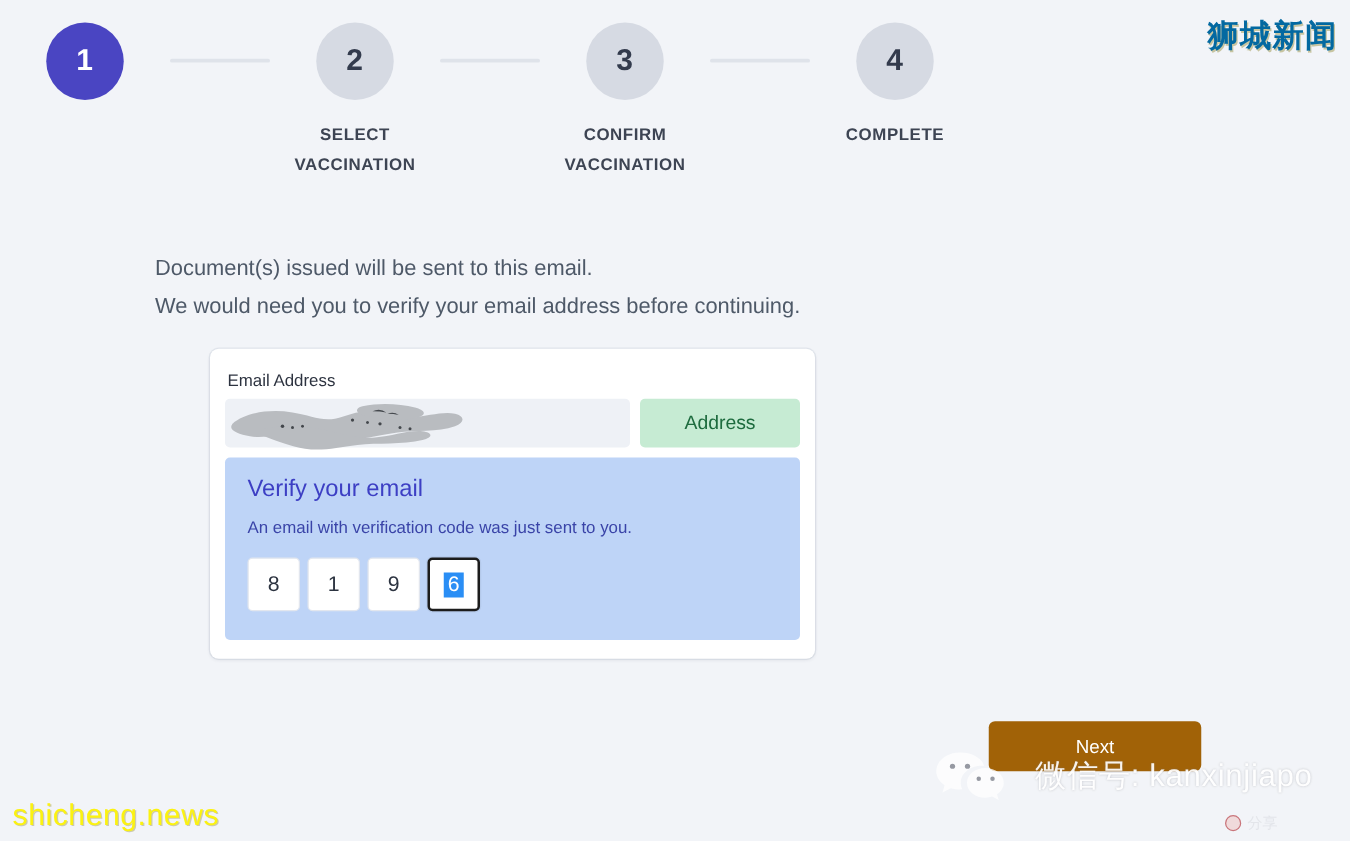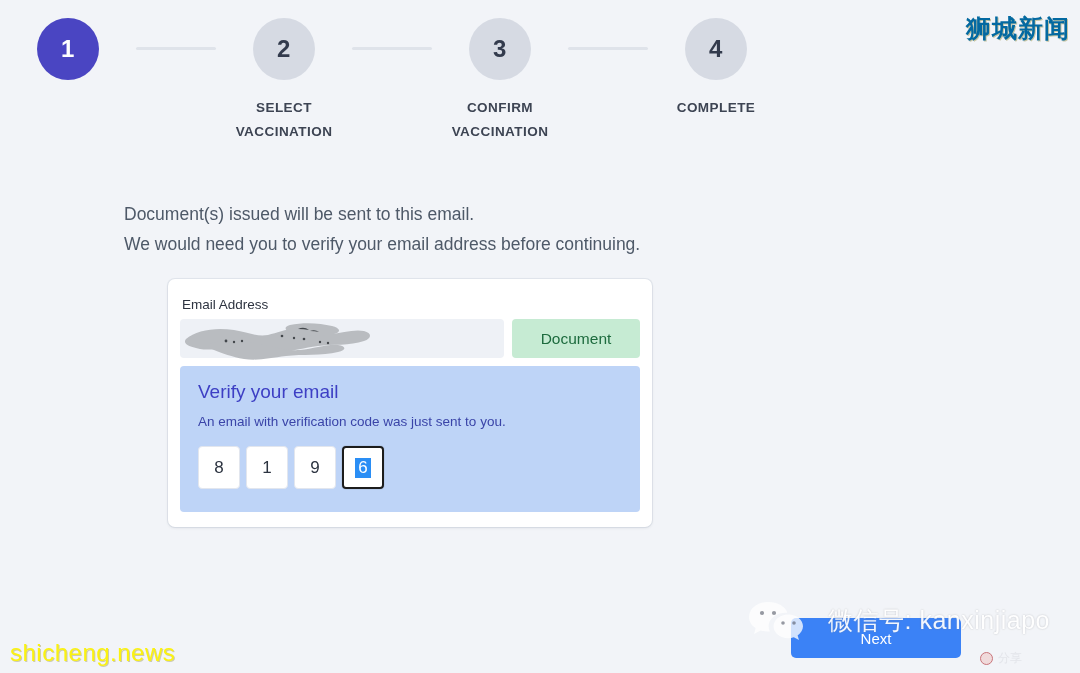--- a/index.html
+++ b/index.html
@@ -187,31 +187,30 @@
     padding: 0 3px;
   }
 
   
   .next-button {
     position: absolute;
     left: 791px;
     top: 577px;
     width: 170px;
     height: 40px;
-    background: #3b82f6;
+    background: #a16207;
     border-radius: 5px;
     border: none;
     color: #ffffff;
     font-size: 15px;
     font-family: "Liberation Sans", sans-serif;
     display: flex;
     align-items: center;
     justify-content: center;
     cursor: pointer;
-    margin-top: 41px;
   }
 
   
   .wm-topright {
     position: absolute;
     right: 10px;
     top: 12px;
     font-size: 25px;
     font-weight: bold;
     color: #0369a1;
@@ -335,21 +334,21 @@
           <circle cx="112" cy="21" r="1.2"></circle>
           <circle cx="122" cy="22" r="1.3"></circle>
           <circle cx="138" cy="25" r="1.2"></circle>
           <circle cx="146" cy="26" r="1.2"></circle>
           <path d="M116 12 q6 -3 11 1 q-5 -1 -11 -1 Z"></path>
           <path d="M128 14 q5 -2 9 1 q-4 -1 -9 -1 Z"></path>
         </g>
       </svg>
     </div>
     <div class="verified-badge">
-      <span>Document</span>
+      <span>Address</span>
     </div>
   </div>
 
   <div class="verify-panel">
     <div class="verify-title">Verify your email</div>
     <div class="verify-line">An email with verification code was just sent to you.</div>
 
     <div class="otp-row">
       <div class="otp-box">
         <span class="digit">8</span>

